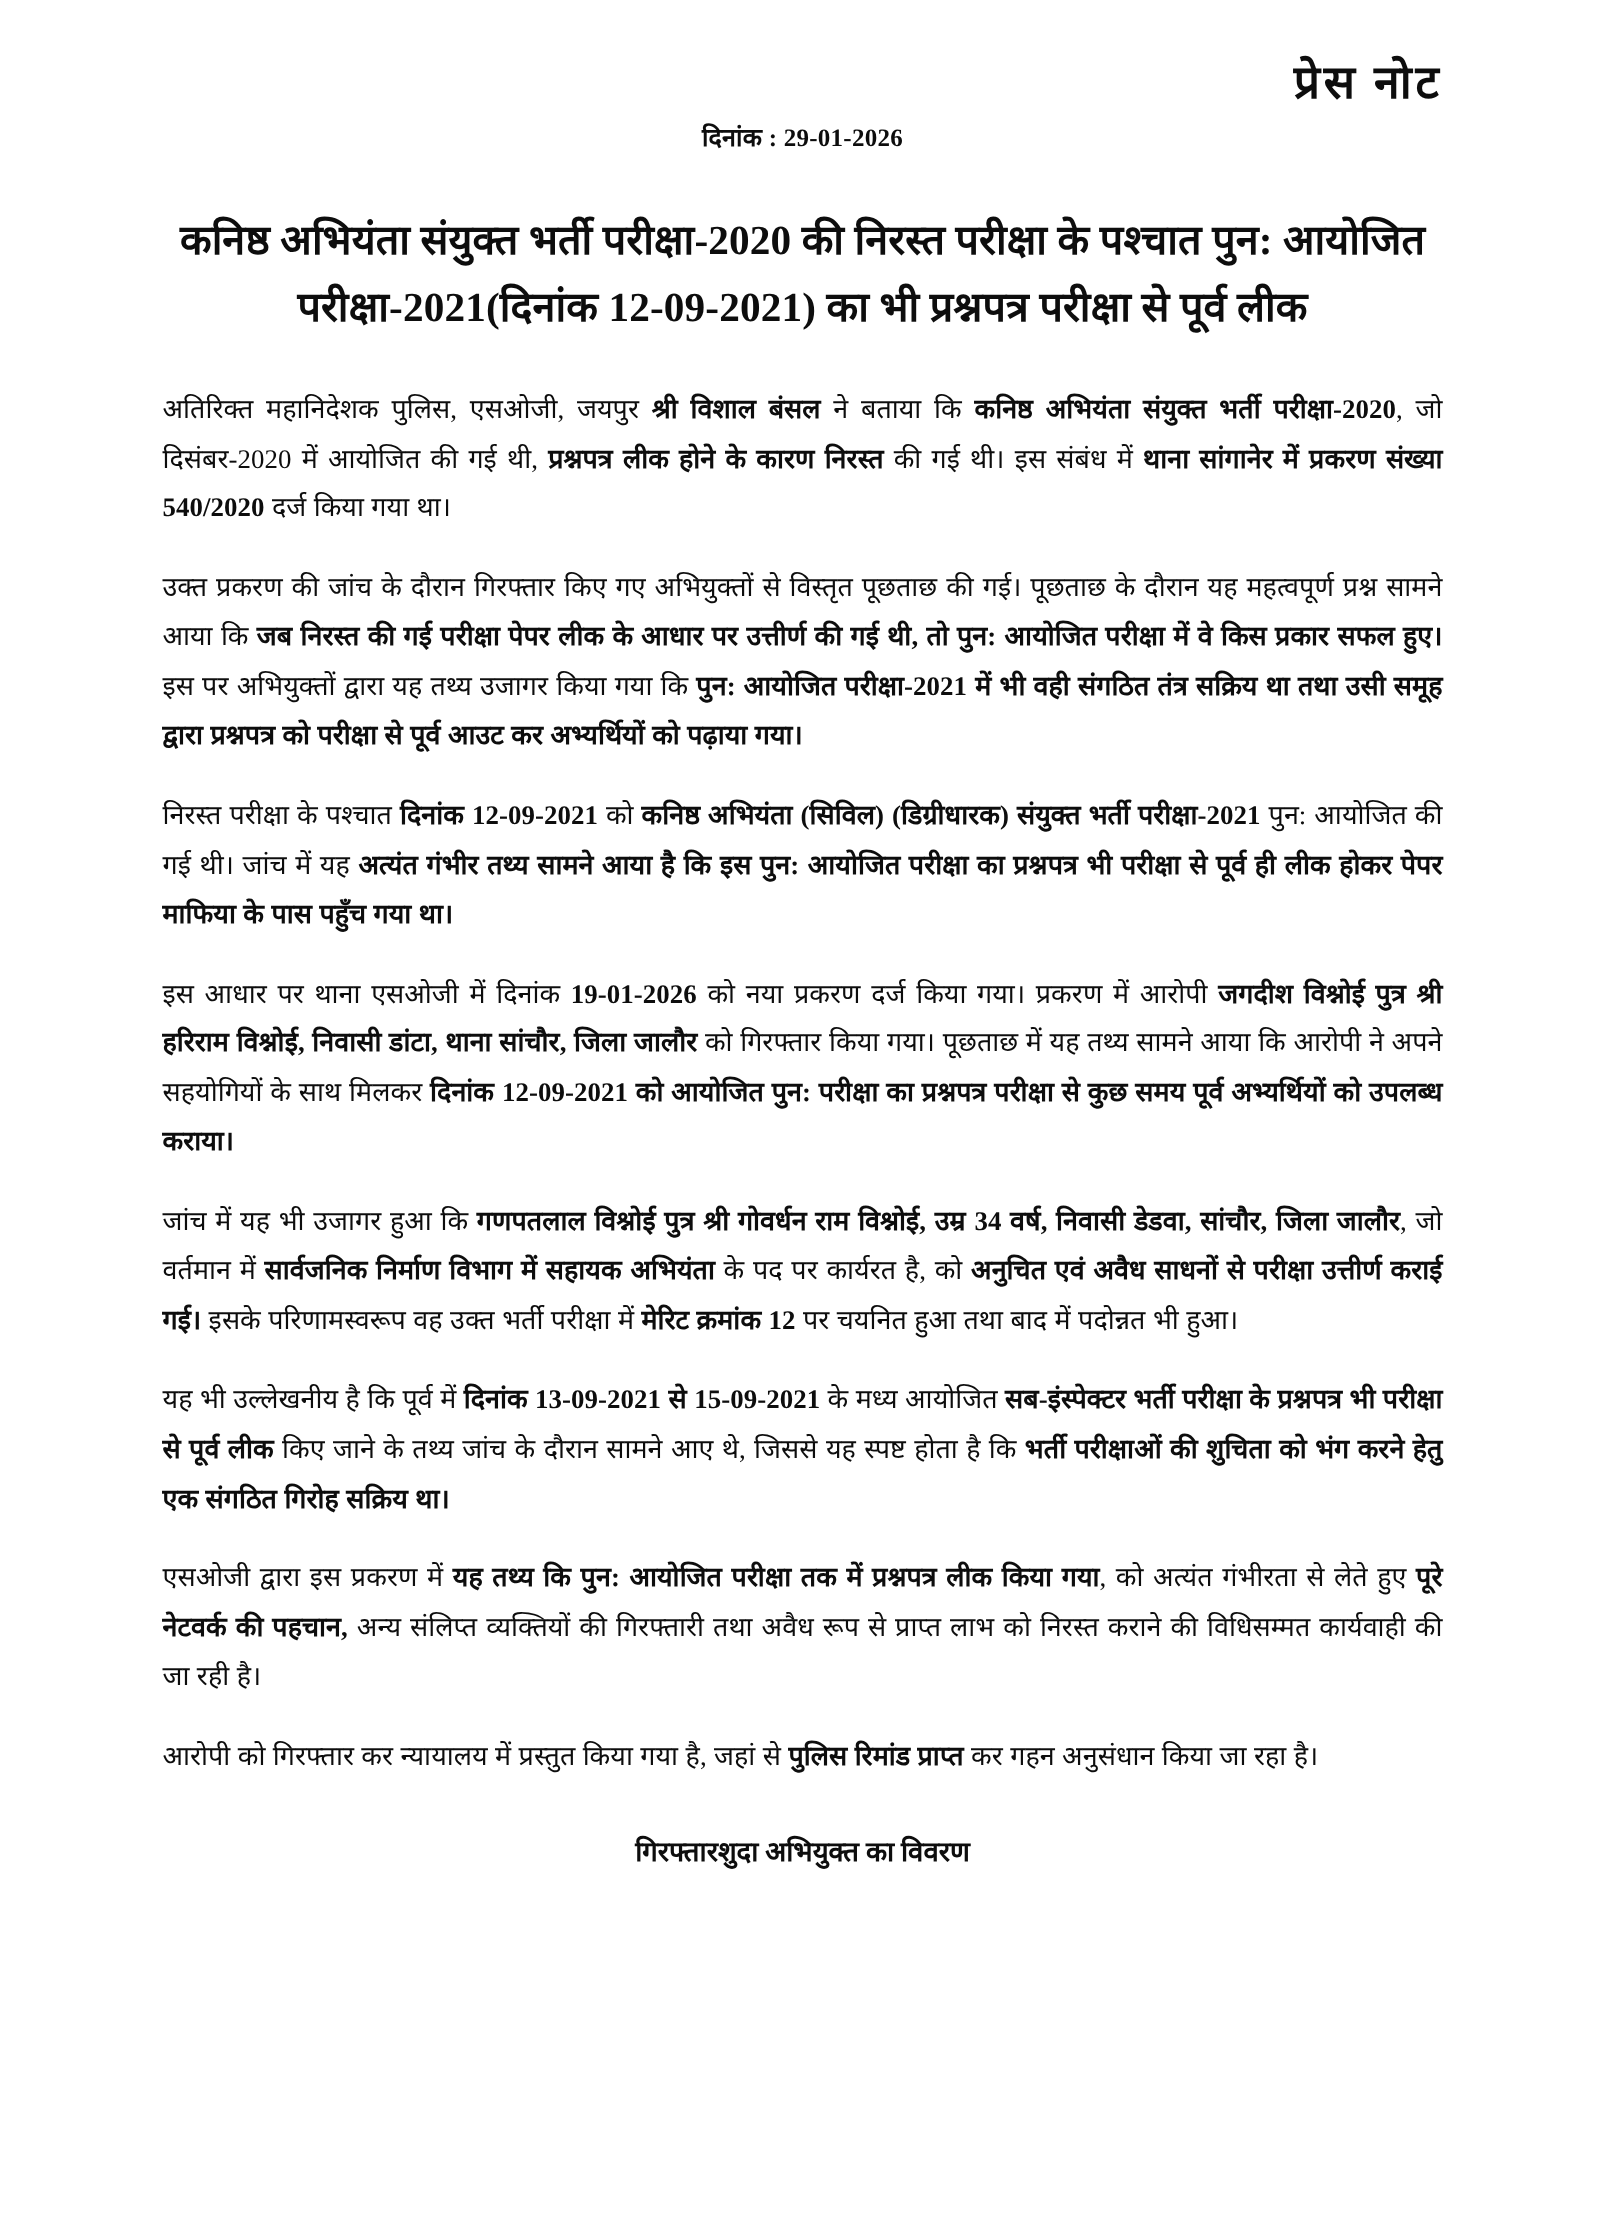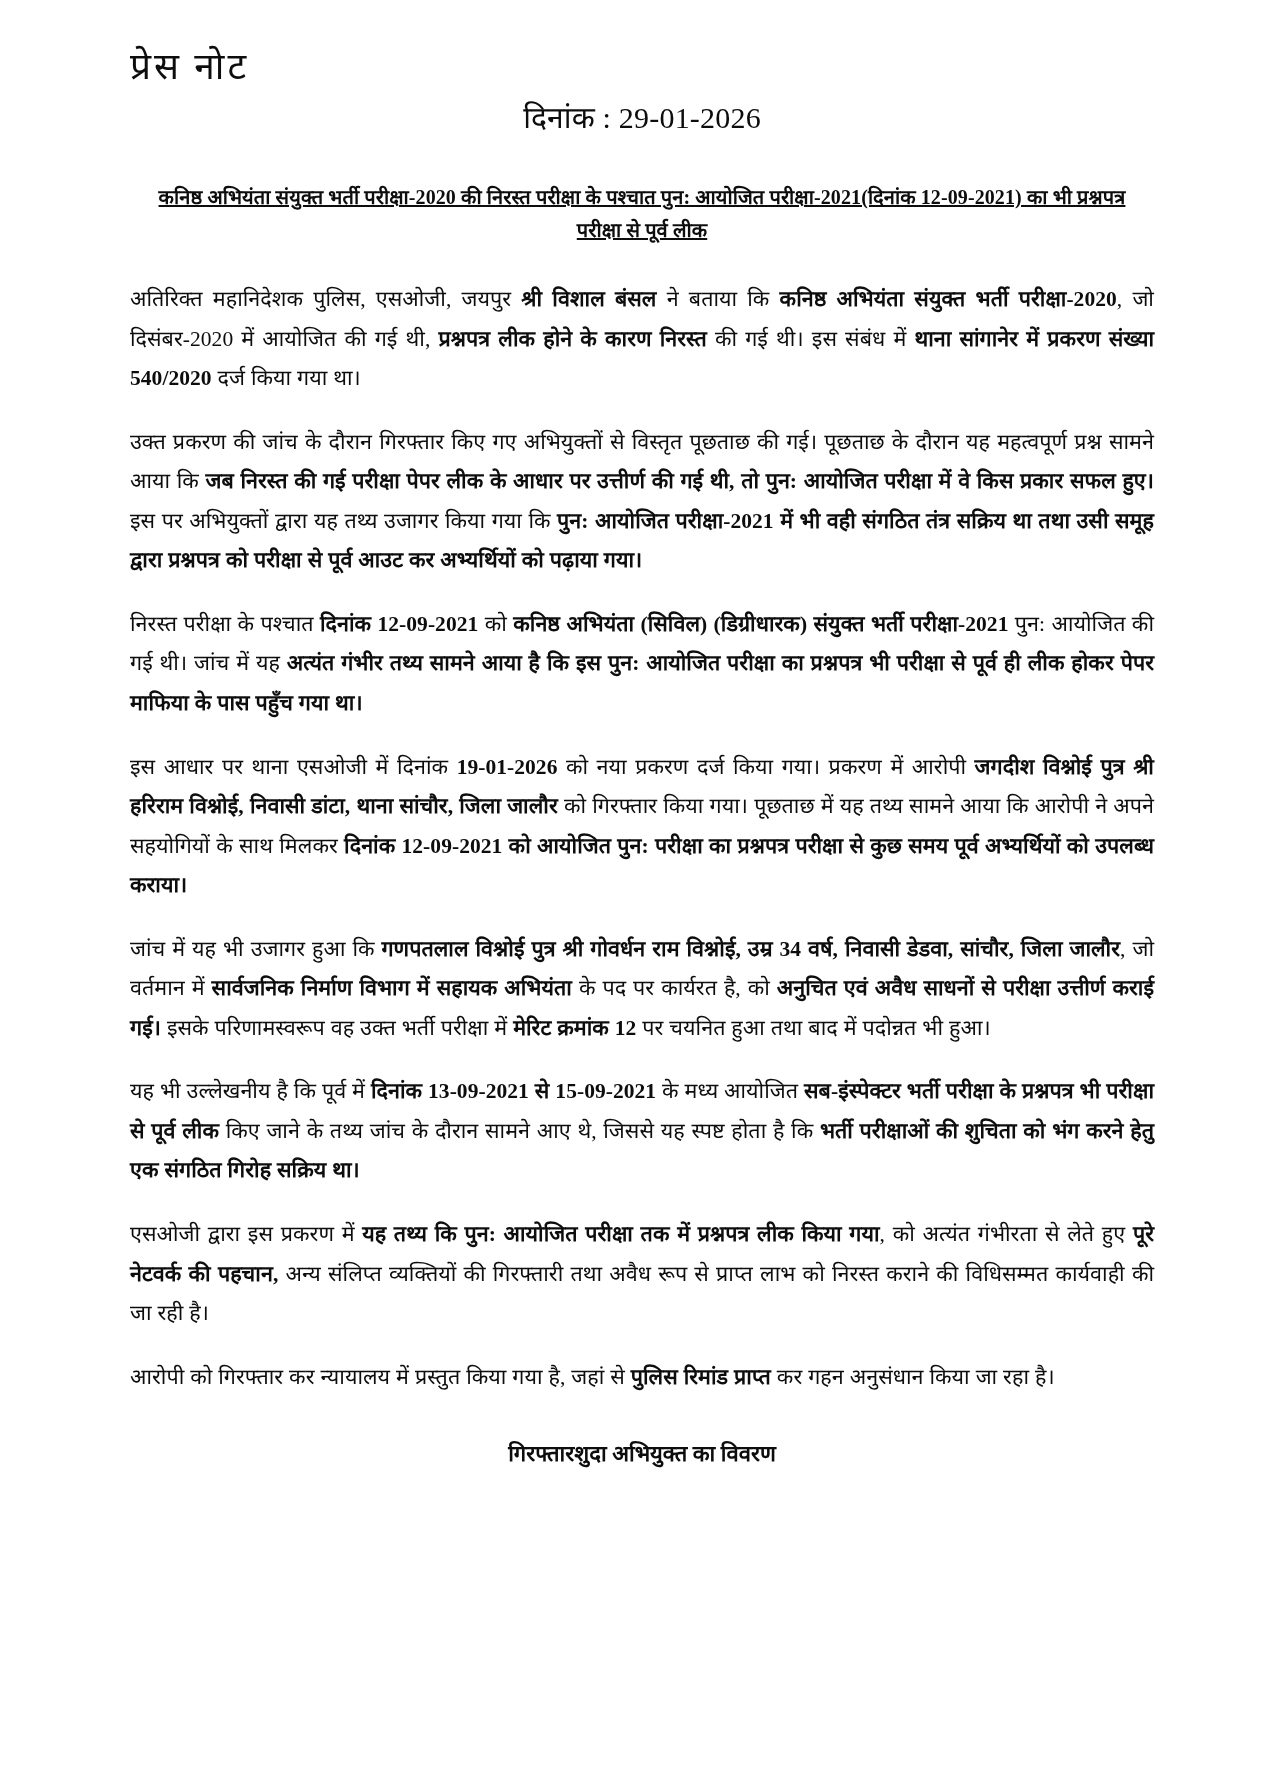--- a/index.html
+++ b/index.html
@@ -17,42 +17,41 @@
   }
   .page {
     width: 1280px;
     min-height: 1771px;
     box-sizing: border-box;
     padding: 34px 126px 40px 130px;
     background: #ffffff;
     position: relative;
   }
   .doc-title {
-    text-align: left;
+    text-align: right;
     font-size: 37px;
-    font-weight: 400;
+    font-weight: 700;
     letter-spacing: 3px;
     line-height: 1.25;
     margin: 10px 0 2px 0;
   }
   .doc-date {
     text-align: center;
-    font-size: 30px;
-    font-weight: 400;
+    font-size: 20px;
+    font-weight: 700;
     margin: 6px 0 0 0;
     letter-spacing: 0.2px;
   }
   .headline {
     text-align: center;
-    font-size: 20px;
+    font-size: 33px;
     font-weight: 700;
     line-height: 1.62;
     margin: 44px 10px 0 10px;
     letter-spacing: 0.1px;
-    text-decoration: underline;
   }
   .body-block {
     margin-top: 34px;
   }
   p.para {
     font-size: 21.5px;
     line-height: 1.84;
     text-align: justify;
     text-justify: inter-word;
     margin: 0 0 24px 0;

